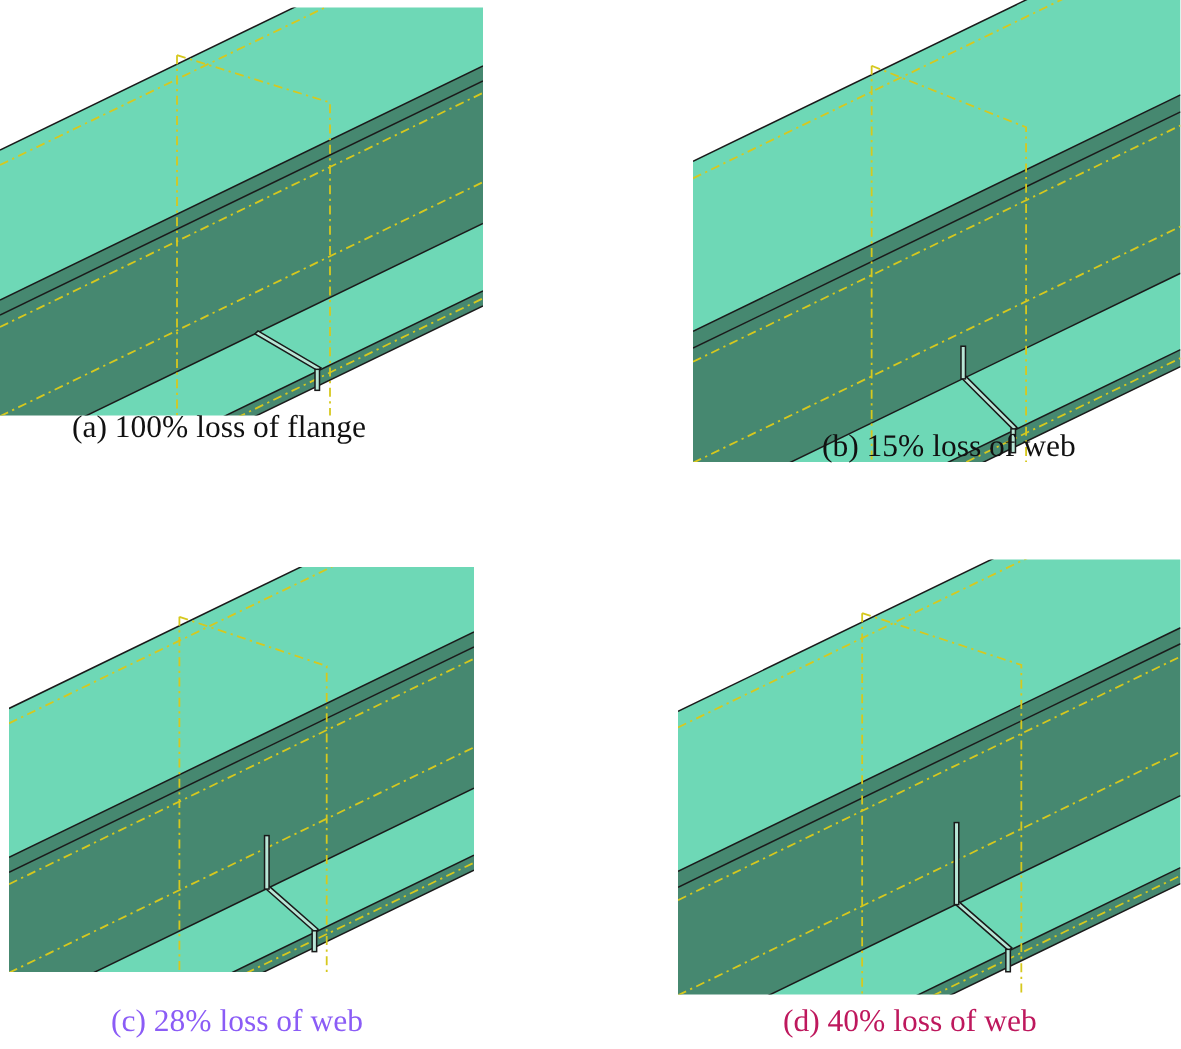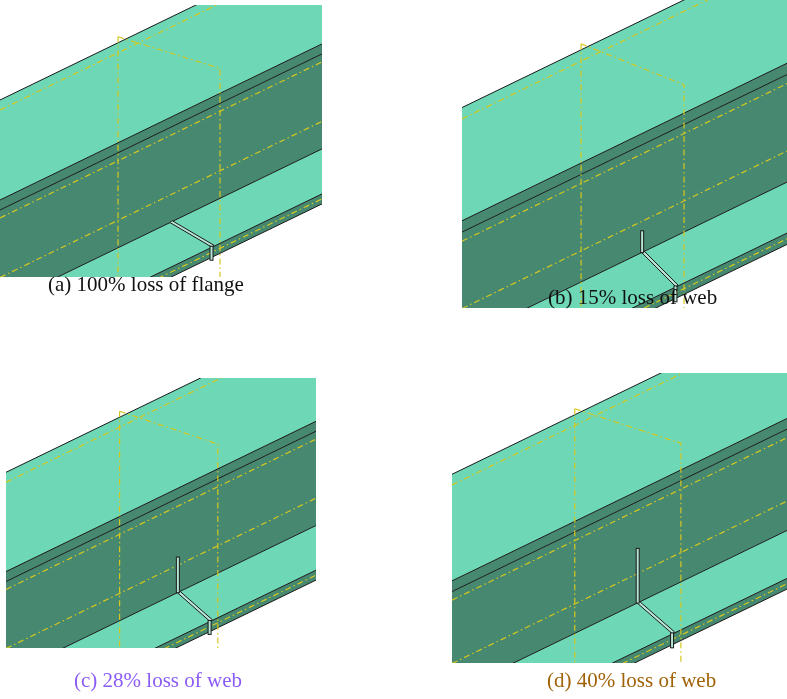--- a/index.html
+++ b/index.html
@@ -128,14 +128,14 @@
           <polyline points="122.76397515527951,35.77078955060284 228.88198757763976,70.28801242236023 228.88198757763976,318.17771830471315" stroke="#d6c81e" stroke-width="1.2" stroke-dasharray="6 3 1.5 3" fill="none"></polyline>
           <polygon points="185.1863354037267,230.0746057727439 187.1863354037267,228.0746057727439 222.55900621118013,258.90387614176103 220.55900621118013,260.90387614176103" stroke="#1a1a1a" stroke-width="1" fill="#b8e6d6"></polygon>
           <rect x="218.55900621118013" y="259.90387614176103" width="3" height="14.926470588235293" stroke="#1a1a1a" stroke-width="1" fill="#b8e6d6"></rect>
           <rect x="184.1863354037267" y="175.3797528315674" width="3" height="54.69485294117649" stroke="#1a1a1a" stroke-width="1" fill="#b8e6d6"></rect>
         </g>
         <clipPath id="clipd">
           <rect x="0" y="0" width="335" height="290"></rect>
         </clipPath>
       </svg>
   </div>
-  <div class="caption" style="left: 547px; top: 670px; color: #a16207;">(d) 40% loss of web</div>
+  <div class="caption" style="left: 522px; top: 670px; color: #be185d;">(d) 40% loss of web</div>
 </div>
 
 </body></html>

